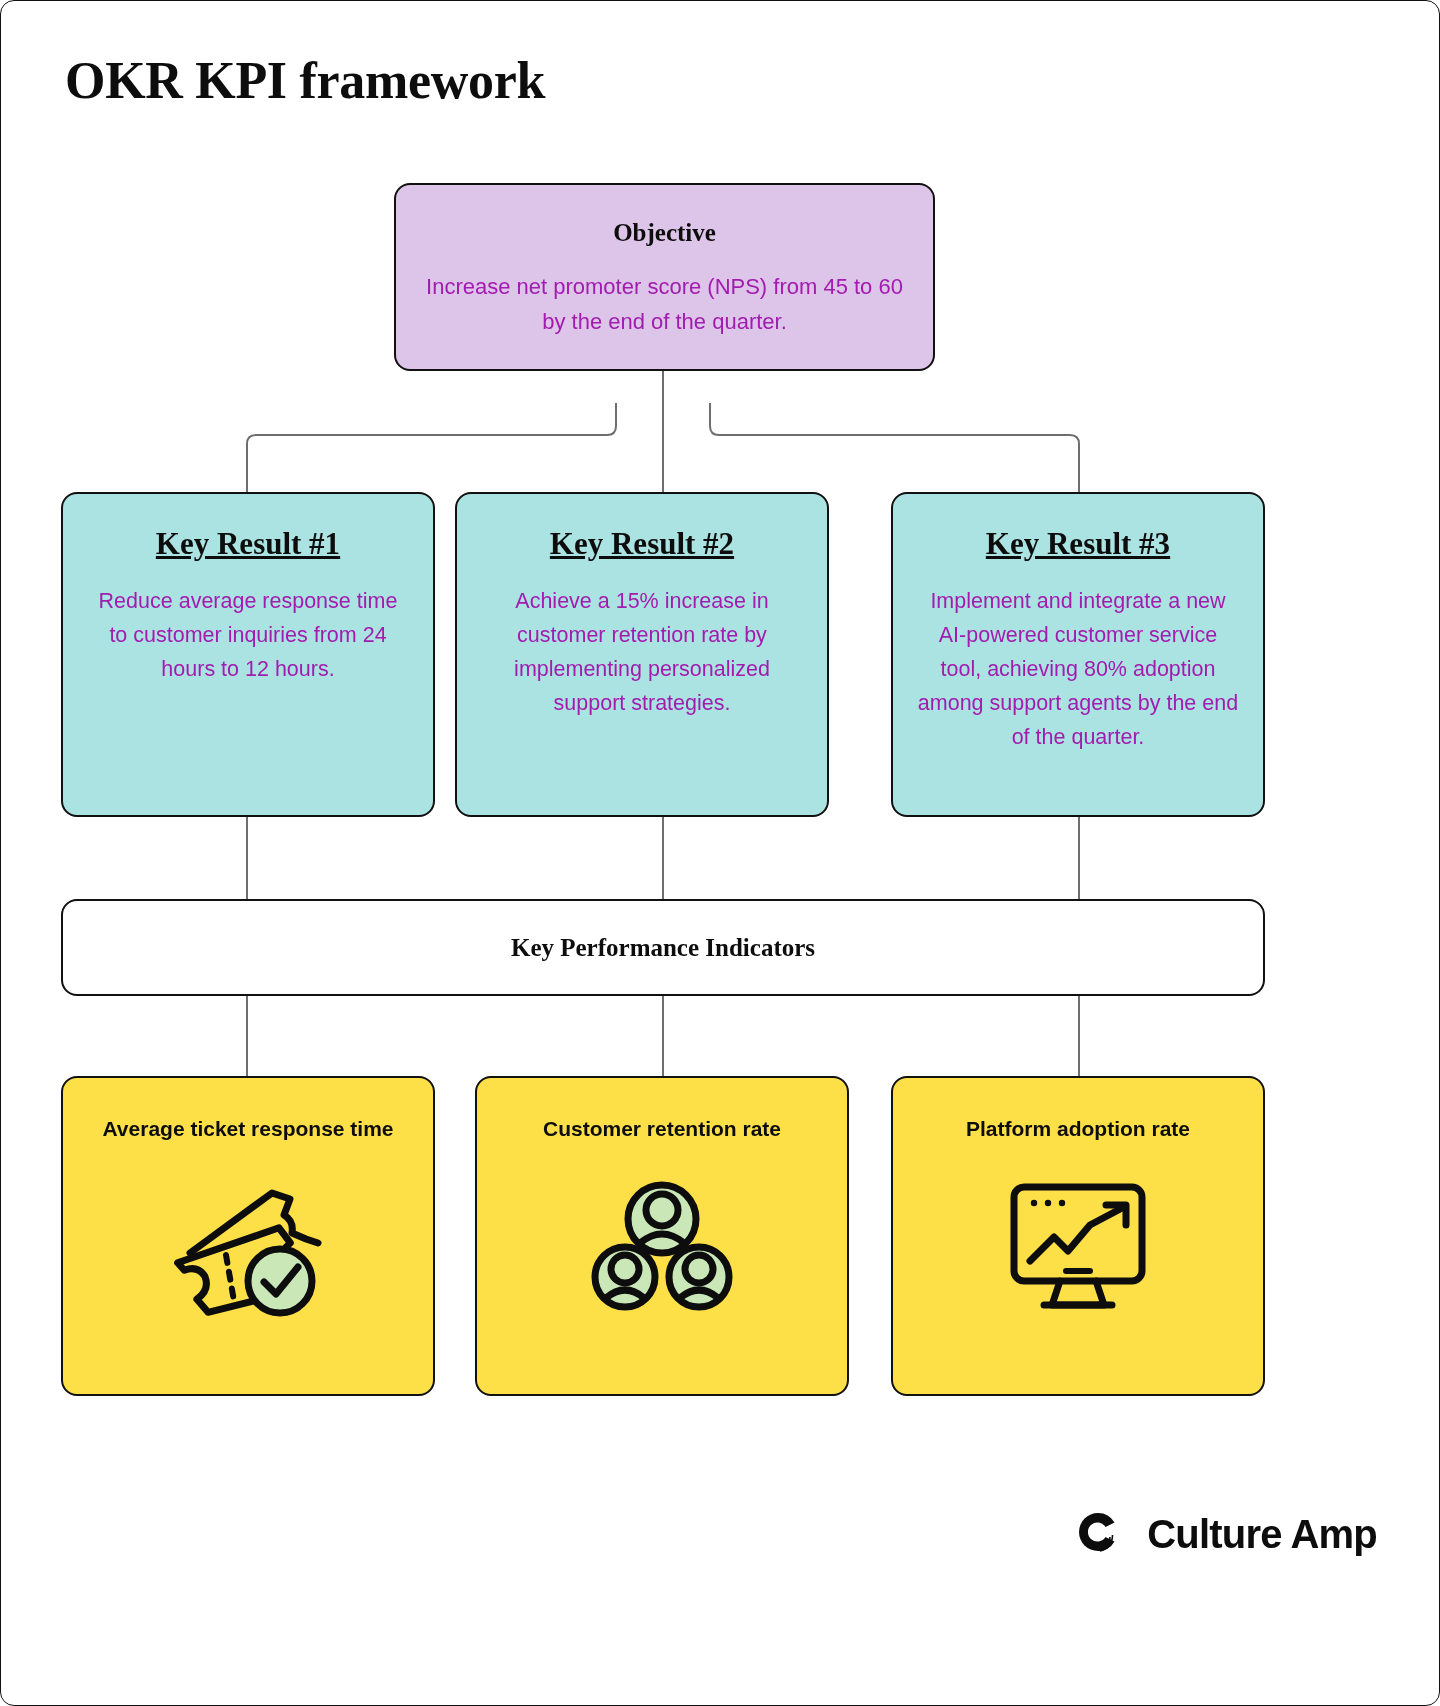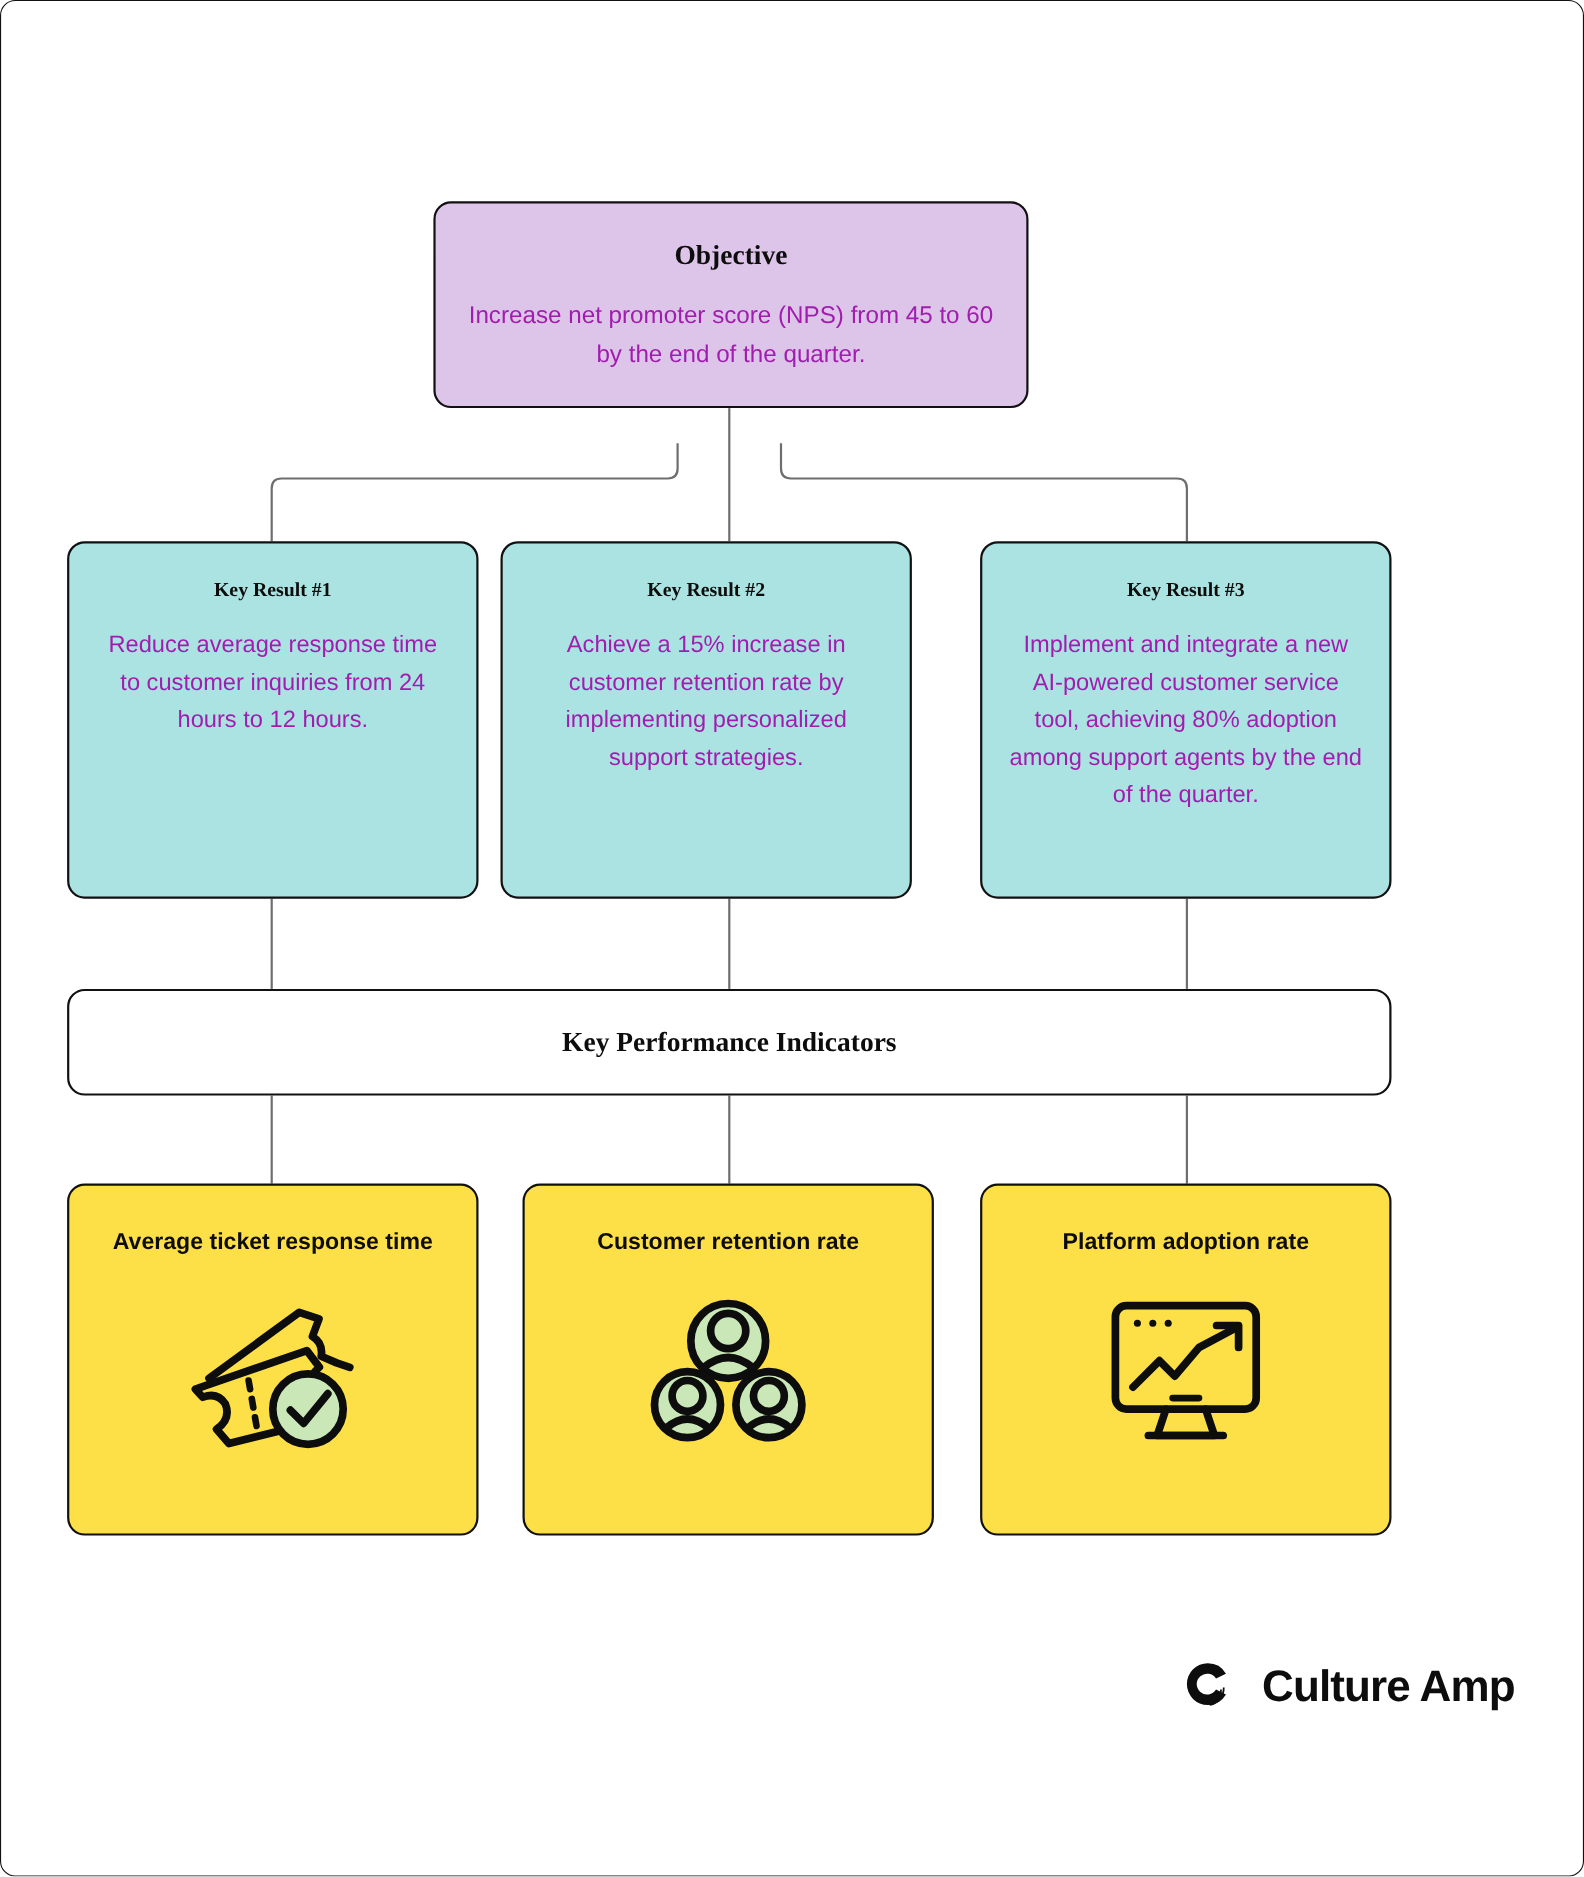--- a/index.html
+++ b/index.html
@@ -71,21 +71,21 @@
   .kr {
     top: 491px;
     width: 374px;
     height: 325px;
     background: #ABE3E2;
     padding: 32px 24px 0 24px;
   }
   .kr1 { left: 60px; }
   .kr2 { left: 454px; }
   .kr3 { left: 890px; }
-  .kr .node-title { font-size: 18px; }
+  .kr .node-title { font-size: 31px; text-decoration: underline; }
   .kr .node-body {
     font-size: 21.5px;
     line-height: 34px;
     margin-top: 22px;
   }
 
   
   .kpi-bar {
     left: 60px;
     top: 898px;
@@ -140,20 +140,21 @@
     font-size: 40px;
     letter-spacing: -0.8px;
     color: #0d0d0d;
   }
 </style>
 </head>
 <body>
 
 <div class="page">
 
+  <div class="title">OKR KPI framework</div>
 
   <svg class="conn-svg" width="1440" height="1706" aria-hidden="true">
 
     <path d="M662,370 L662,491" stroke="#6e6e6e" stroke-width="2" fill="none"></path>
 
     <path d="M615,402 L615,425 Q615,434 606,434 L255,434 Q246,434 246,443 L246,491" stroke="#6e6e6e" stroke-width="2" fill="none"></path>
 
     <path d="M709,402 L709,425 Q709,434 718,434 L1069,434 Q1078,434 1078,443 L1078,491" stroke="#6e6e6e" stroke-width="2" fill="none"></path>
 
     <path d="M246,816 L246,898" stroke="#6e6e6e" stroke-width="2" fill="none"></path>

